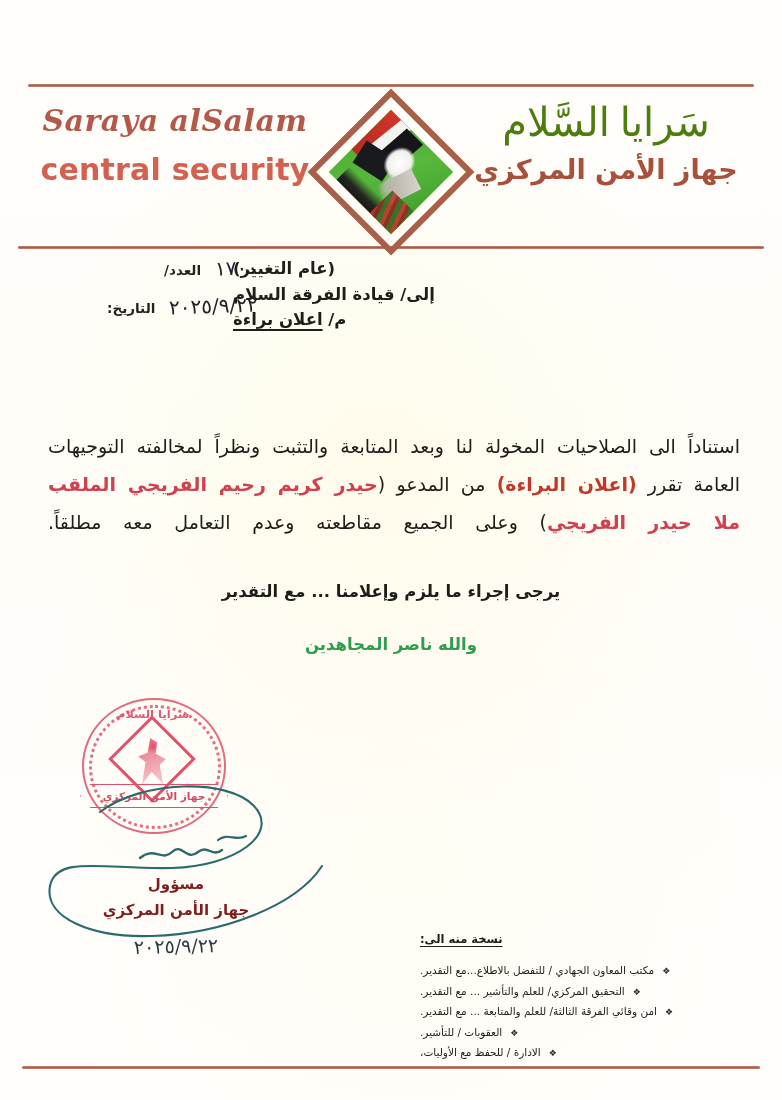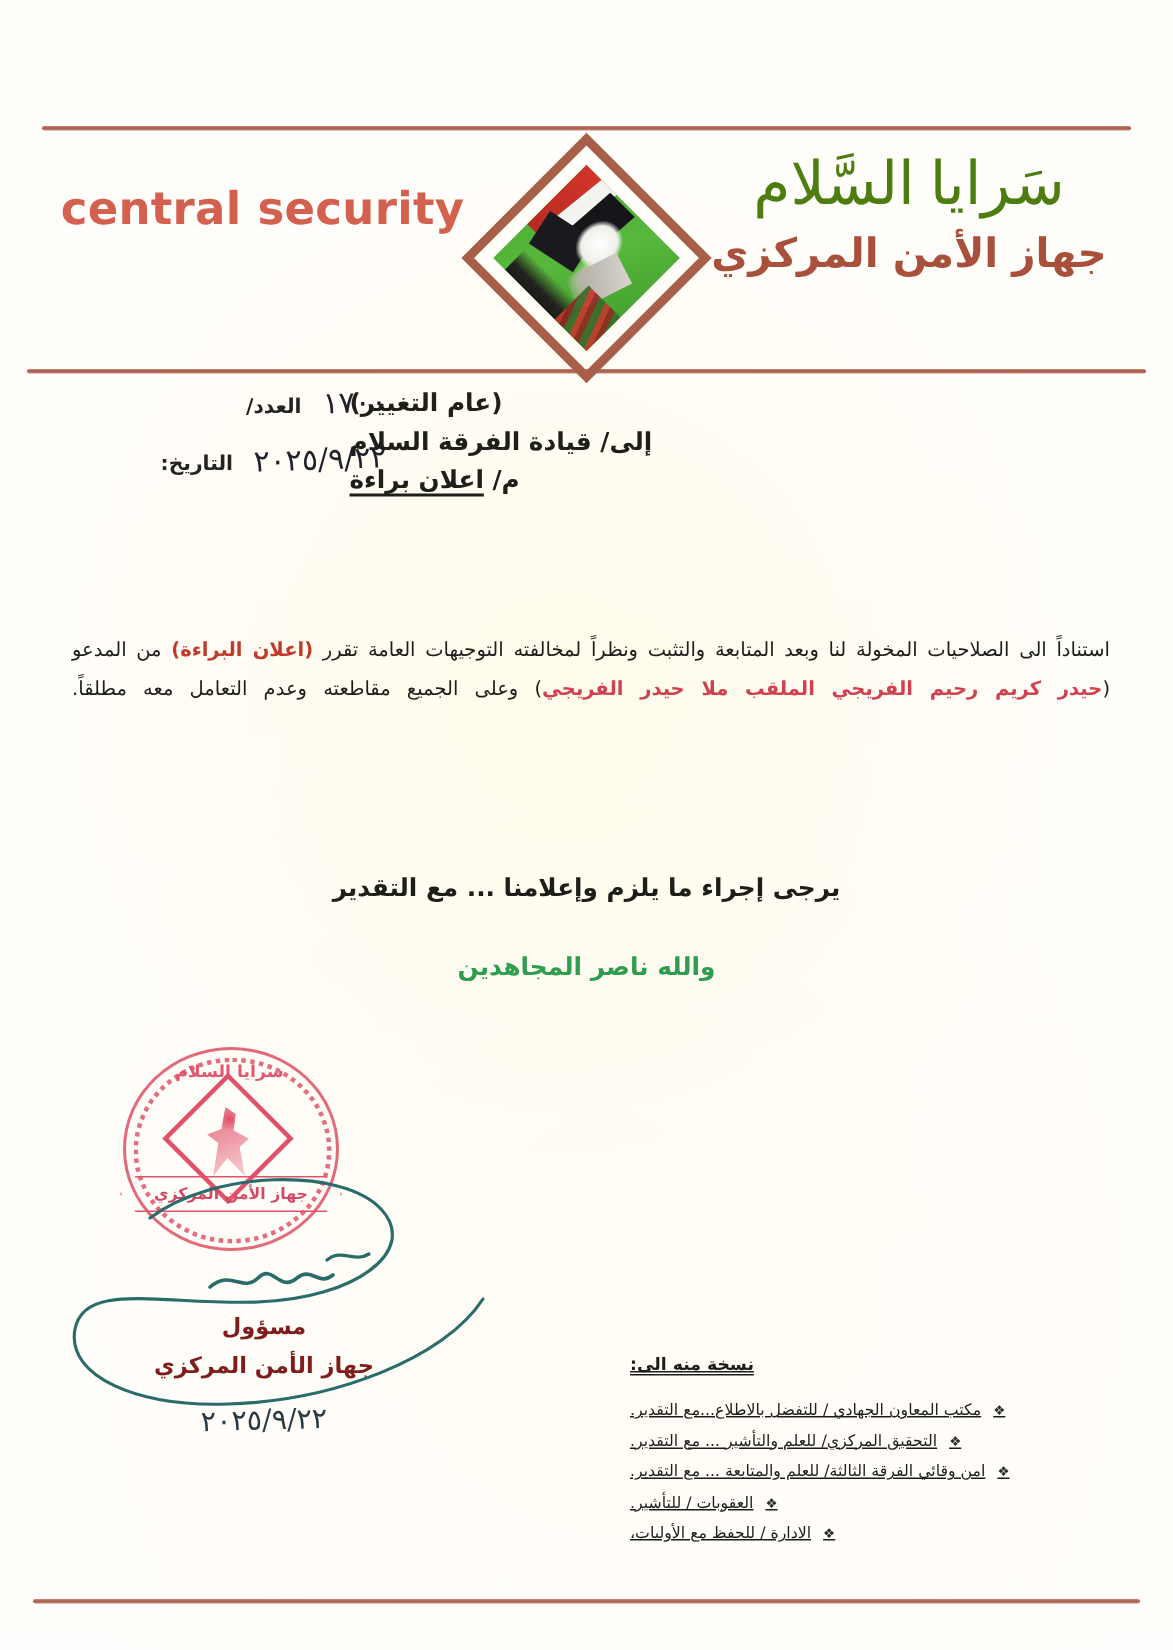--- a/index.html
+++ b/index.html
@@ -243,21 +243,21 @@
   }
 
   #body-paragraph {
     position: absolute;
     left: 48px;
     right: 42px;
     top: 408px;
     direction: rtl;
     text-align: justify;
     text-align-last: justify;
-    font-size: 13px;
+    font-size: 19px;
     line-height: 2.0;
     color: #1d1d19;
     word-spacing: 2px;
   }
   #body-paragraph .kw-red {
     color: #c0392b;
     font-weight: 700;
   }
   #body-paragraph .name-red {
     color: #d0414f;
@@ -394,25 +394,24 @@
     font-size: 19px;
     color: #2a3b44;
     letter-spacing: 2px;
     transform: rotate(-1.5deg);
   }
 
   
   #cc-block {
     position: absolute;
     right: 62px;
-    top: 902px;
+    top: 932px;
     width: 300px;
     direction: rtl;
     text-align: right;
-    text-decoration: underline;
   }
   #cc-title {
     font-size: 11.5px;
     font-weight: 700;
     color: #1d1d19;
     text-decoration: underline;
     text-underline-offset: 3px;
     margin-bottom: 14px;
     text-align: left;
   }
@@ -442,20 +441,21 @@
 
   <div id="paper-tint"></div>
 
   <div class="rule" id="rule-top"></div>
   <div class="rule" id="rule-mid"></div>
   <div class="rule" id="rule-bottom"></div>
 
   <div id="header">
 
     <div id="header-en">
+      <div id="title-en-script">Saraya alSalam</div>
       <div id="subtitle-en">central security</div>
     </div>
 
     <div id="logo">
       <div id="logo-frame"></div>
       <div id="logo-inner">
         <div class="emblem-el" id="flag-red"></div>
         <div class="emblem-el" id="flag-white"></div>
         <div class="emblem-el" id="flag-black"></div>
         <div class="emblem-el" id="black-sweep"></div>

